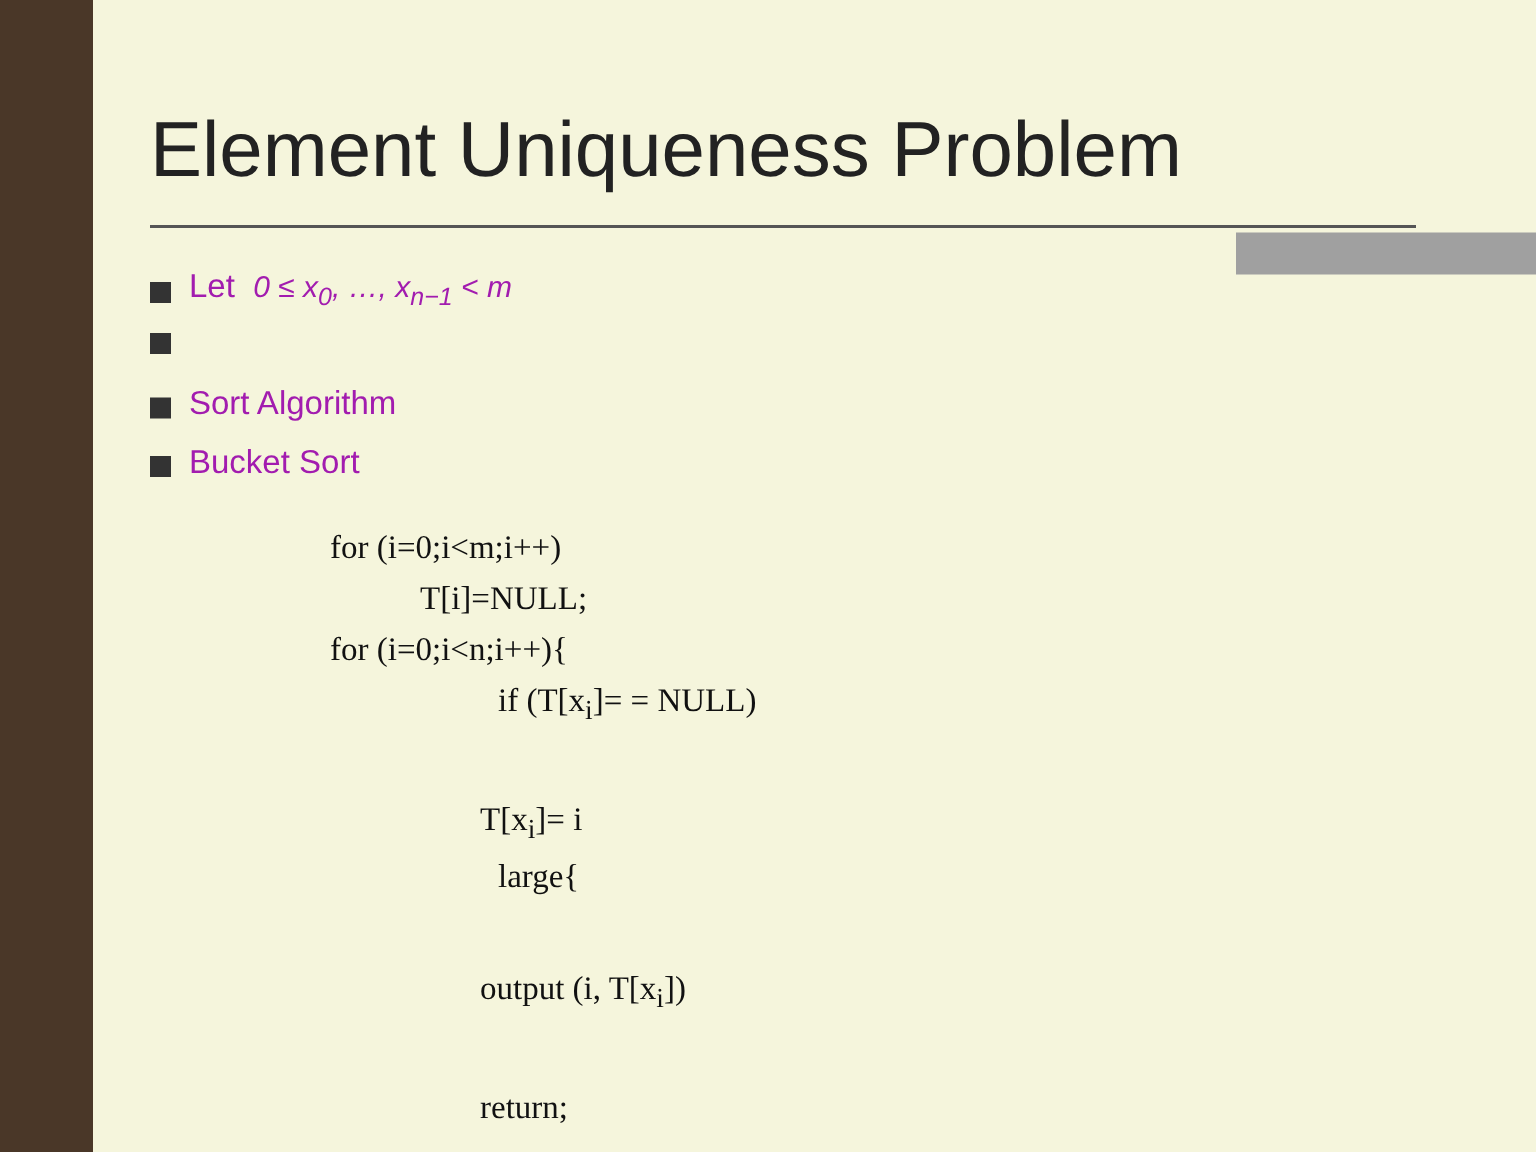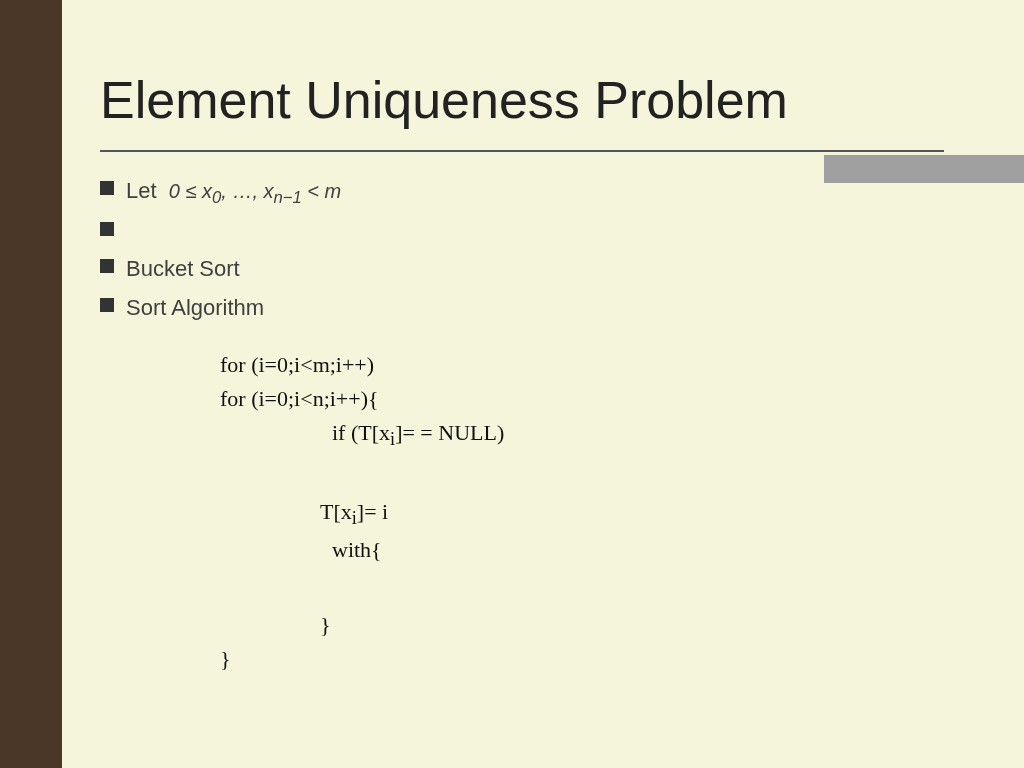--- a/index.html
+++ b/index.html
@@ -59,24 +59,24 @@
       border-top: 2px solid #555;
       margin-bottom: 24px;
     }
 
     .bullet-section {
       margin-bottom: 10px;
     }
 
     .bullet-item {
       display: flex;
-      align-items: flex-start;
+      align-items: center;
       margin-bottom: 8px;
       font-size: 22px;
-      color: #404040;
+      color: #a21caf;
     }
 
     .bullet-square {
       display: inline-block;
       width: 14px;
       height: 14px;
       background-color: #333;
       margin-right: 12px;
       margin-top: 5px;
       flex-shrink: 0;
@@ -153,33 +153,36 @@
         </span>
       </div>
       <div class="bullet-item">
         <span class="bullet-square"></span>
       </div>
     </div>
 
     <div class="bullet-section bullet-group-2">
       <div class="bullet-item">
         <span class="bullet-square"></span>
-        <span class="bullet-text">Bucket Sort</span>
+        <span class="bullet-text">Sort Algorithm</span>
       </div>
       <div class="bullet-item">
         <span class="bullet-square"></span>
-        <span class="bullet-text">Sort Algorithm</span>
+        <span class="bullet-text">Bucket Sort</span>
       </div>
     </div>
 
     <div class="code-block">
       <div>for (i=0;i&lt;m;i++)</div>
+      <div class="code-indent1">T[i]=NULL;</div>
       <div>for (i=0;i&lt;n;i++){</div>
       <div class="code-indent2">if (T[x<sub>i</sub>]= = NULL)</div>
       <div class="code-indent3">T[x<sub>i</sub>]= i</div>
-      <div class="code-indent2">with{</div>
+      <div class="code-indent2">large{</div>
+      <div class="code-indent3">output (i, T[x<sub>i</sub>])</div>
+      <div class="code-indent3">return;</div>
       <div class="code-indent3">}</div>
       <div>}</div>
     </div>
 
 
   </div>
 </div>
 
 </body></html>

